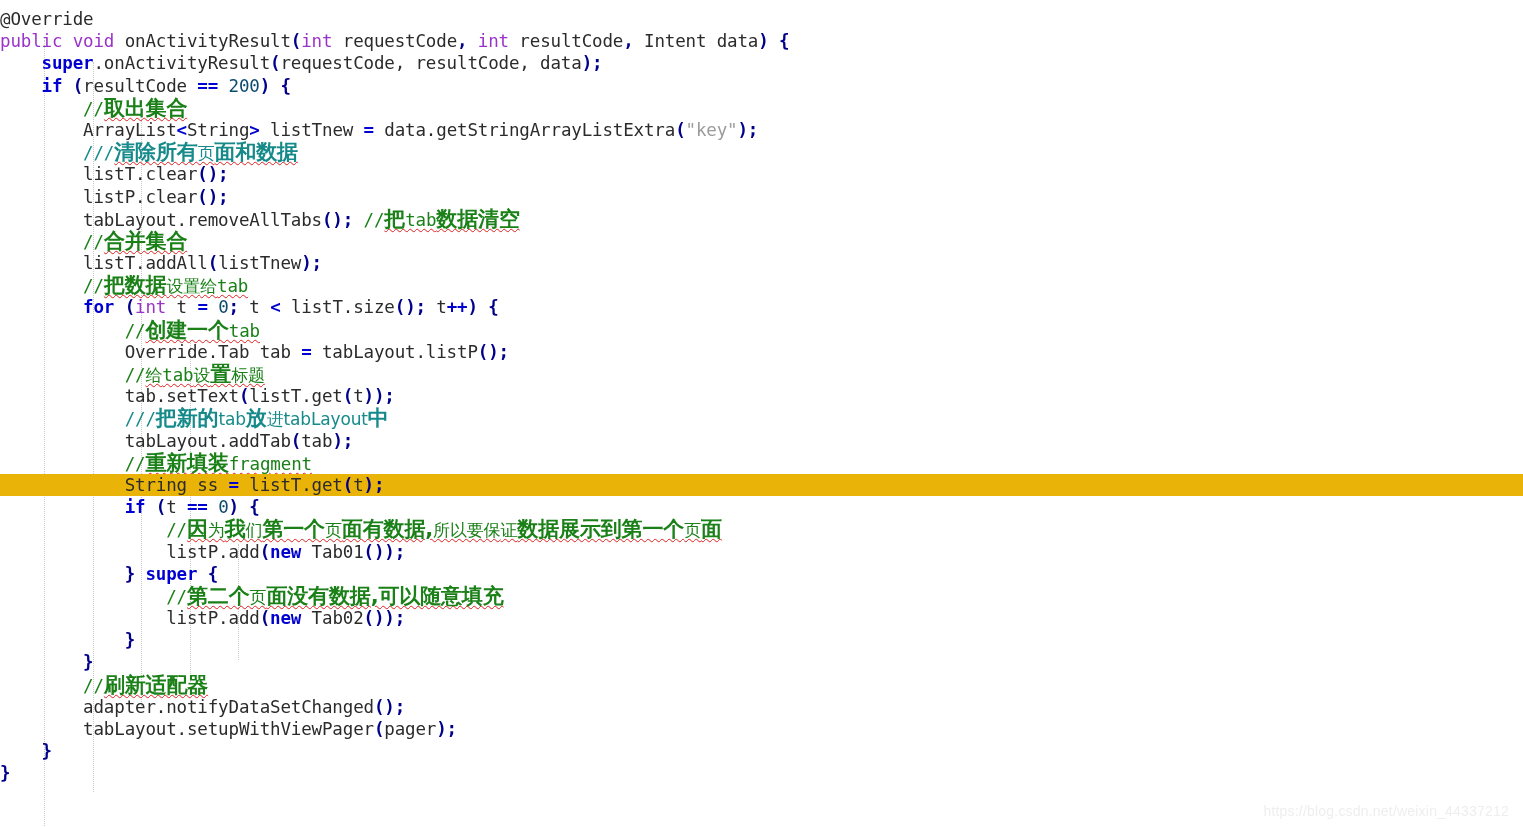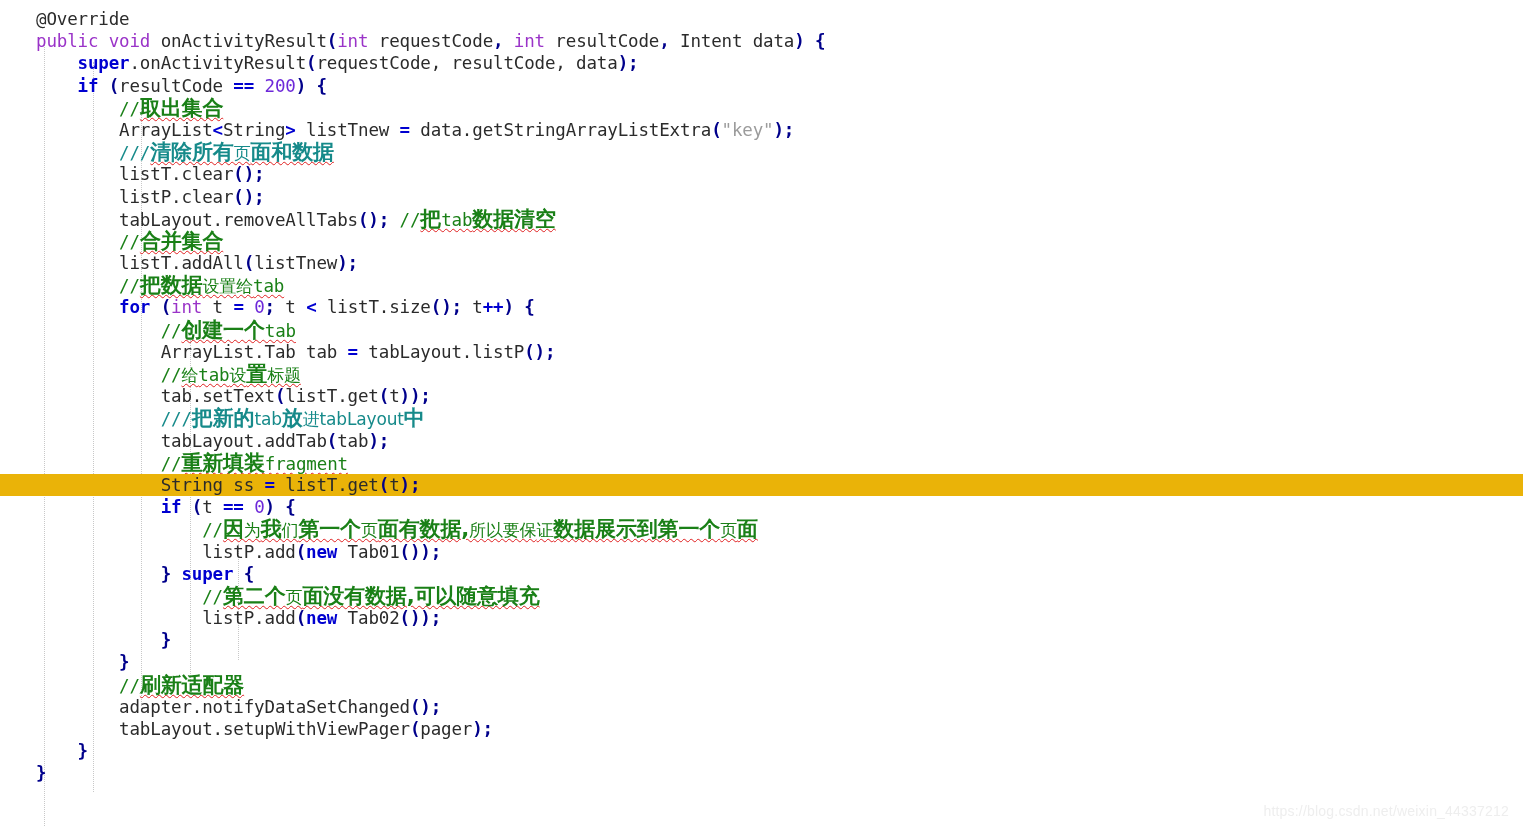--- a/index.html
+++ b/index.html
@@ -33,28 +33,27 @@
     white-space:pre;
     font-size:17.5px;
     letter-spacing:-0.15px;
     color:#2b2b2b;
   }
   .line.hl{
     background:#eab308;
   }
   .line-text{
     display:inline-block;
-    padding-left:36px;
   }
   
   .kw   {color:#9a33c8;}            
   .kw2  {color:#0000d0;font-weight:bold;}  
   .op   {color:#0000d0;font-weight:bold;}  
   .punc {color:#00008b;font-weight:bold;}  
-  .num  {color:#6d28d9;}
+  .num  {color:#0c4a6e;}
   .str  {color:#9b9b9b;}
   .plain{color:#2b2b2b;}
   .an   {color:#2b2b2b;}            
   .cmt  {color:#1a8017;}            
   .cmt3 {color:#168a8a;}
   .cn   {font-family:"DejaVu Sans","Liberation Sans",sans-serif;font-weight:bold;font-size:21px;}
   .cnl  {font-family:"DejaVu Sans","Liberation Sans",sans-serif;font-weight:normal;font-size:17px;}
   
   .sq{
     text-decoration:underline;
@@ -109,21 +108,21 @@
     <div class="line"><span class="line-text">        <span class="cmt">//</span><span class="cmt cn sq">合并集合</span></span></div>
 
     <div class="line"><span class="line-text">        <span class="plain">listT.addAll</span><span class="punc">(</span><span class="plain">listTnew</span><span class="punc">);</span></span></div>
 
     <div class="line"><span class="line-text">        <span class="cmt">//</span><span class="cmt cn sq">把数据</span><span class="cmt cnl sq">设置</span><span class="cmt cnl sq">给</span><span class="cmt sq">tab</span></span></div>
 
     <div class="line"><span class="line-text">        <span class="kw2">for</span><span class="plain"> </span><span class="punc">(</span><span class="kw">int</span><span class="plain"> t </span><span class="op">=</span><span class="plain"> </span><span class="num">0</span><span class="punc">;</span><span class="plain"> t </span><span class="op">&lt;</span><span class="plain"> listT.size</span><span class="punc">();</span><span class="plain"> t</span><span class="op">++</span><span class="punc">)</span><span class="plain"> </span><span class="punc">{</span></span></div>
 
     <div class="line"><span class="line-text">            <span class="cmt">//</span><span class="cmt cn sq">创建一个</span><span class="cmt sq">tab</span></span></div>
 
-    <div class="line"><span class="line-text">            <span class="plain">ArrayList.Tab tab </span><span class="op">=</span><span class="plain"> tabLayout.listP</span><span class="punc">();</span></span></div>
+    <div class="line"><span class="line-text">            <span class="plain">Override.Tab tab </span><span class="op">=</span><span class="plain"> tabLayout.listP</span><span class="punc">();</span></span></div>
 
     <div class="line"><span class="line-text">            <span class="cmt">//</span><span class="cmt cnl sq">给</span><span class="cmt sq">tab</span><span class="cmt cnl sq">设</span><span class="cmt cn sq">置</span><span class="cmt cnl sq">标题</span></span></div>
 
     <div class="line"><span class="line-text">            <span class="plain">tab.setText</span><span class="punc">(</span><span class="plain">listT.get</span><span class="punc">(</span><span class="plain">t</span><span class="punc">));</span></span></div>
 
     <div class="line"><span class="line-text">            <span class="cmt3">///</span><span class="cmt3 cn">把新的</span><span class="cmt3 cnl">tab</span><span class="cmt3 cn">放</span><span class="cmt3 cnl">进</span><span class="cmt3 cnl">tabLayout</span><span class="cmt3 cn">中</span></span></div>
 
     <div class="line"><span class="line-text">            <span class="plain">tabLayout.addTab</span><span class="punc">(</span><span class="plain">tab</span><span class="punc">);</span></span></div>
 
     <div class="line"><span class="line-text">            <span class="cmt">//</span><span class="cmt cn sq">重新填装</span><span class="cmt sq">fragment</span></span></div>

